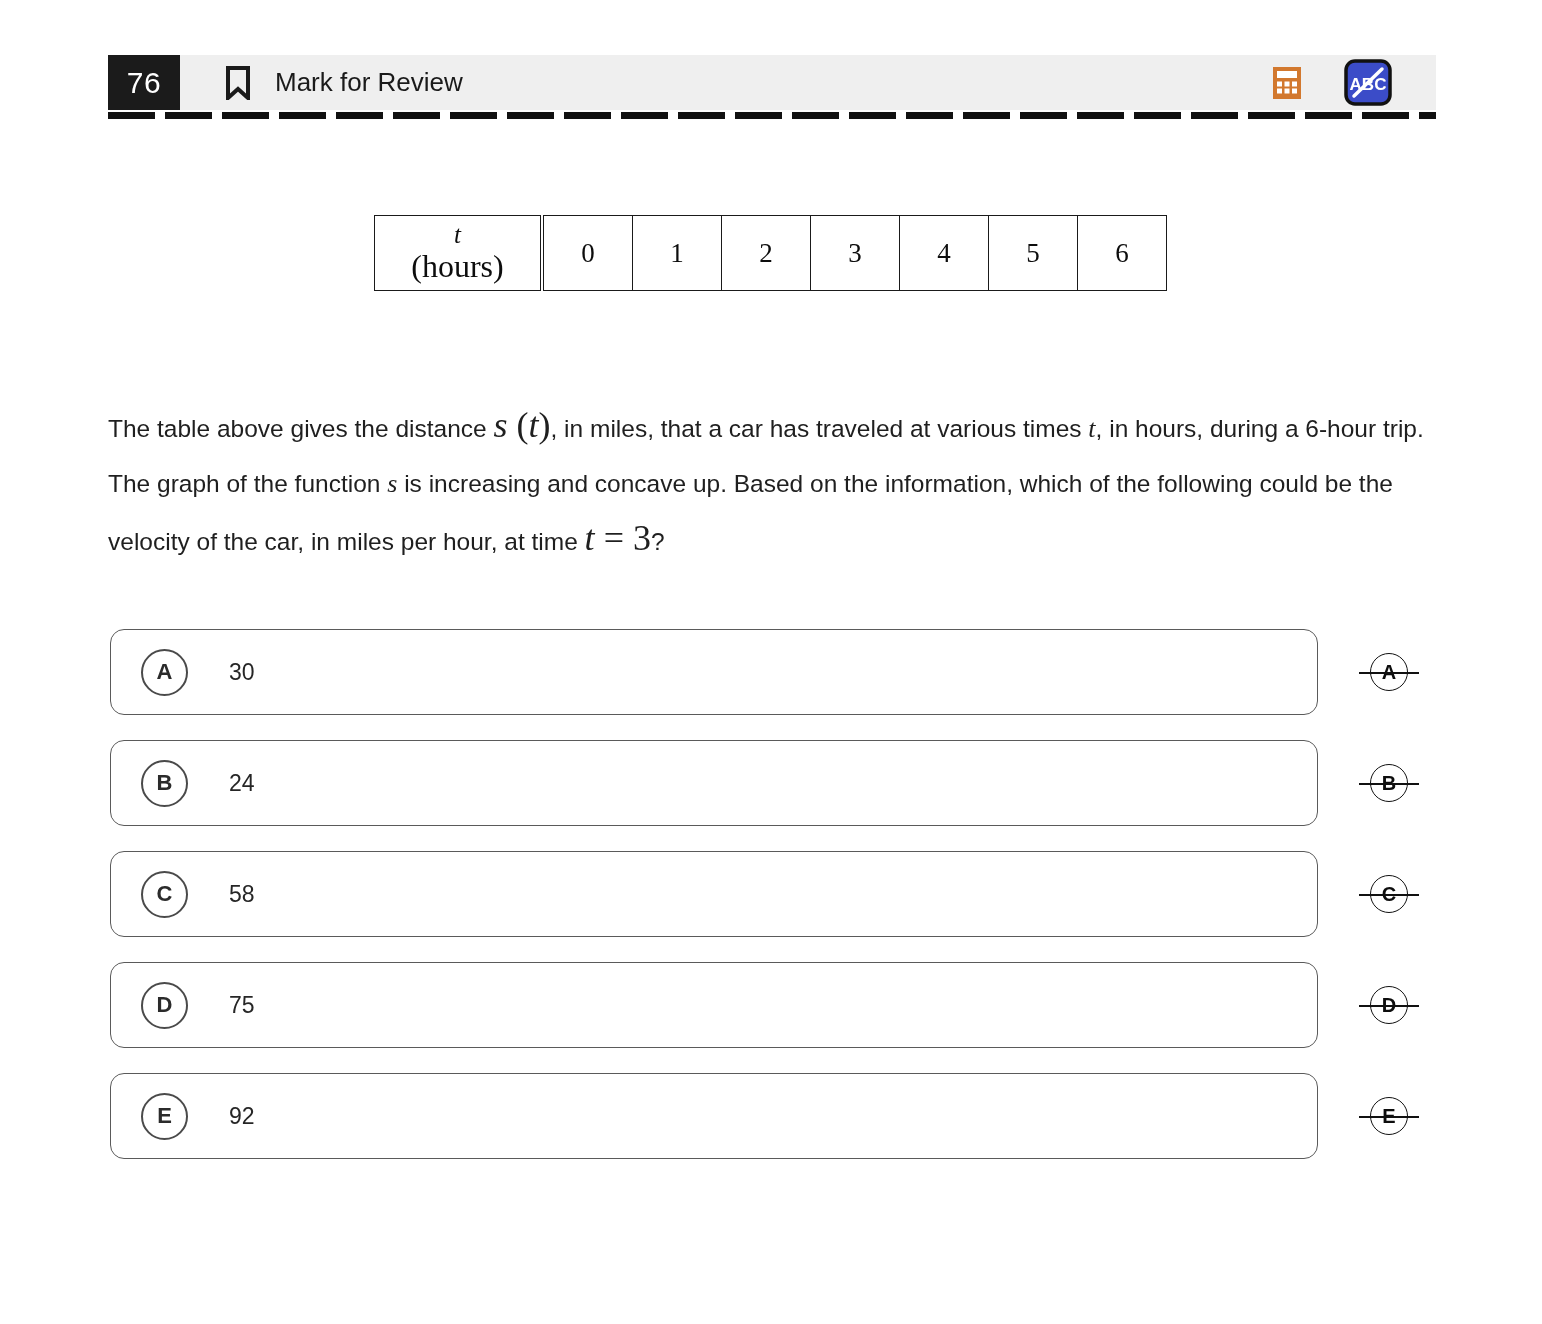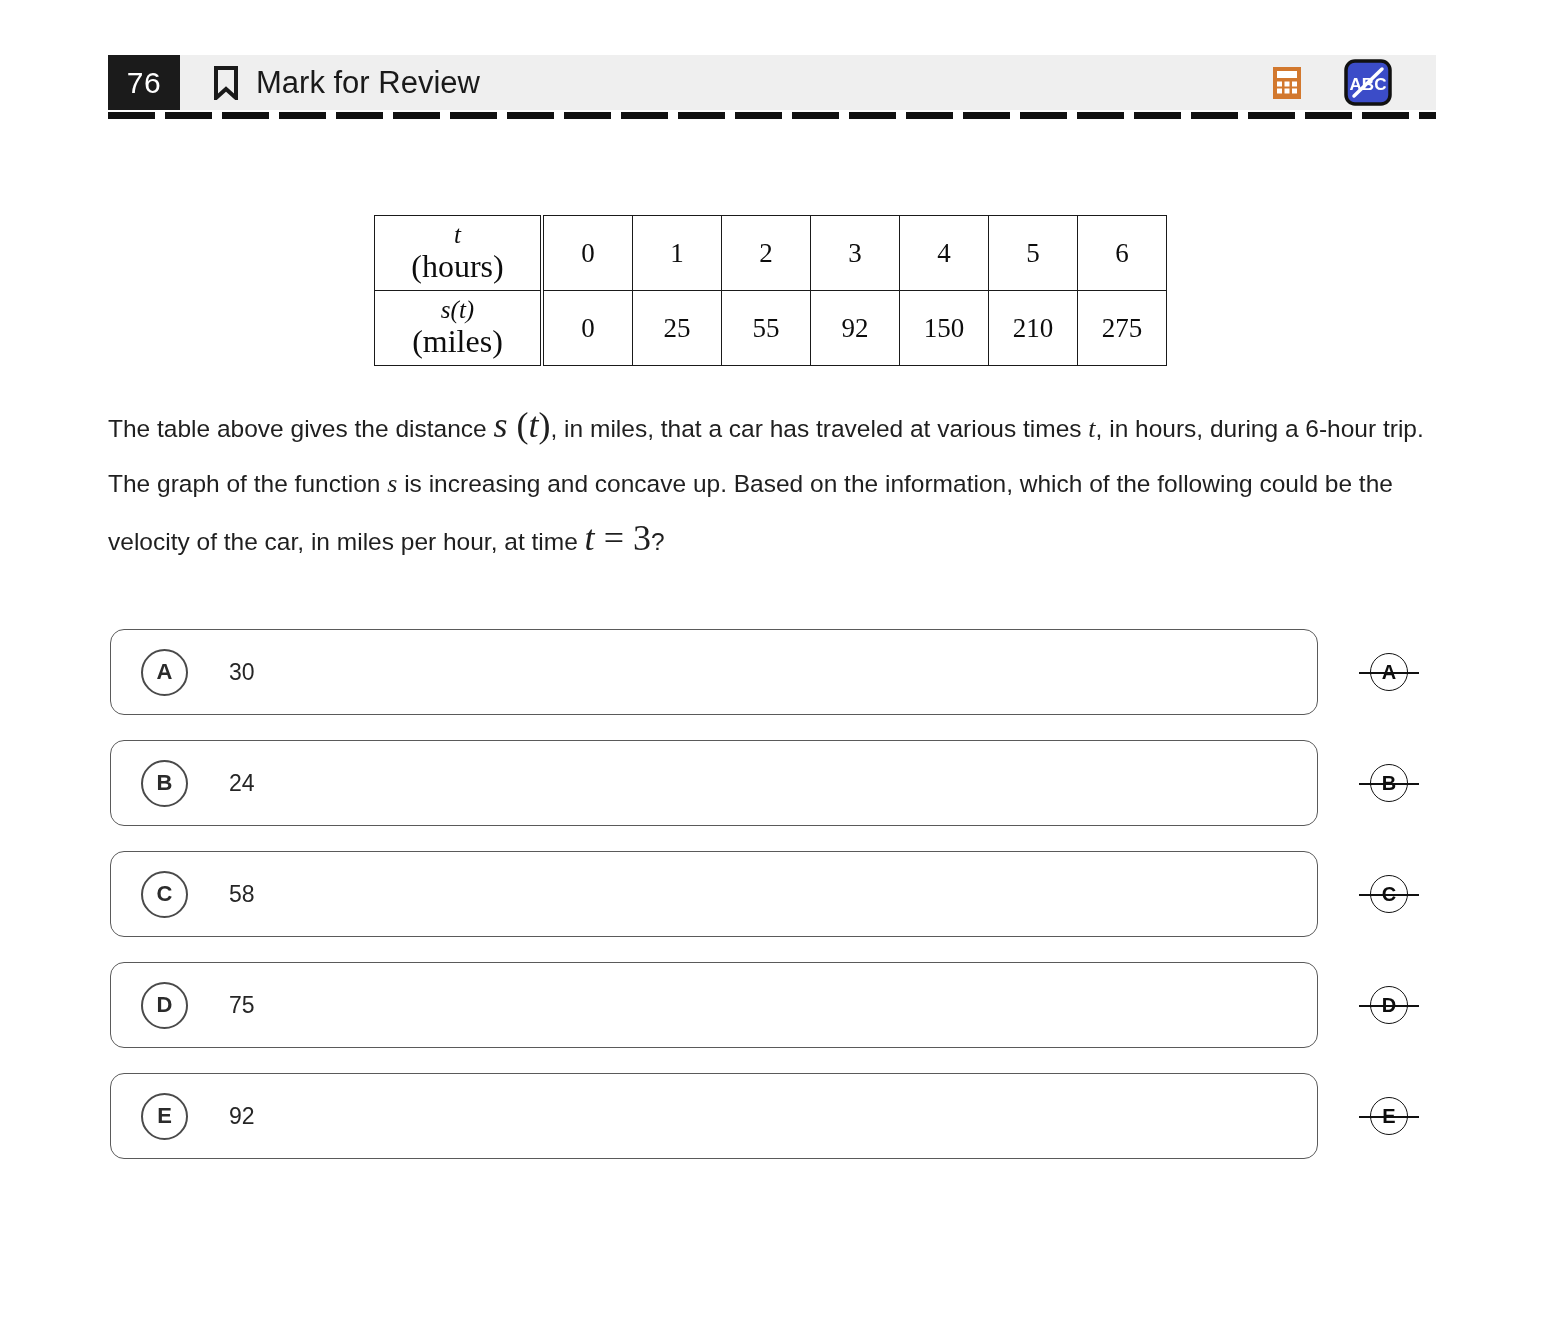--- a/index.html
+++ b/index.html
@@ -22,20 +22,21 @@
     left: 108px;
     top: 55px;
     width: 1328px;
   }
   .header-bar {
     height: 55px;
     background: #efefef;
     display: flex;
     align-items: center;
     position: relative;
+    gap: 12px;
   }
   .qnum-badge {
     width: 72px;
     height: 55px;
     background: #1b1b1b;
     color: #ffffff;
     font-size: 30px;
     font-weight: 400;
     display: flex;
     align-items: center;
@@ -47,22 +48,22 @@
     align-items: center;
     margin-left: 33px;
     cursor: pointer;
   }
   .bookmark-icon {
     width: 26px;
     height: 34px;
     display: block;
   }
   .mark-review-label {
-    margin-left: 17px;
-    font-size: 31px;
+    margin-left: 24px;
+    font-size: 26px;
     color: #1a1a1a;
     font-weight: 400;
   }
   .header-tools {
     margin-left: auto;
     display: flex;
     align-items: center;
     gap: 42px;
     padding-right: 44px;
   }
@@ -285,33 +286,20 @@
           <span class="lbl-unit">(hours)</span>
         </td>
         <td class="datacell">0</td>
         <td class="datacell">1</td>
         <td class="datacell">2</td>
         <td class="datacell">3</td>
         <td class="datacell">4</td>
         <td class="datacell">5</td>
         <td class="datacell">6</td>
       </tr>
-      <tr>
-        <td class="rowlabel">
-          <span class="lbl-var"><i>s</i>(<i>t</i>)</span>
-          <span class="lbl-unit">(miles)</span>
-        </td>
-        <td class="datacell">0</td>
-        <td class="datacell">25</td>
-        <td class="datacell">55</td>
-        <td class="datacell">92</td>
-        <td class="datacell">150</td>
-        <td class="datacell">210</td>
-        <td class="datacell">275</td>
-      </tr>
     </tbody>
   </table>
 </div>
 
 <div class="prompt">
   <span>The table above gives the distance </span><span class="mathexpr"><span class="it">s</span> (<span class="it">t</span>)</span><span>, in miles, that a car has traveled at various times </span><span class="mathv">t</span><span>, in hours, during a 6-hour trip. The graph of the function </span><span class="mathv">s</span><span> is increasing and concave up. Based on the information, which of the following could be the velocity of the car, in miles per hour, at time </span><span class="mathexpr"><span class="it">t</span> = 3</span><span>?</span>
 </div>
 
 <div class="choices">
 

